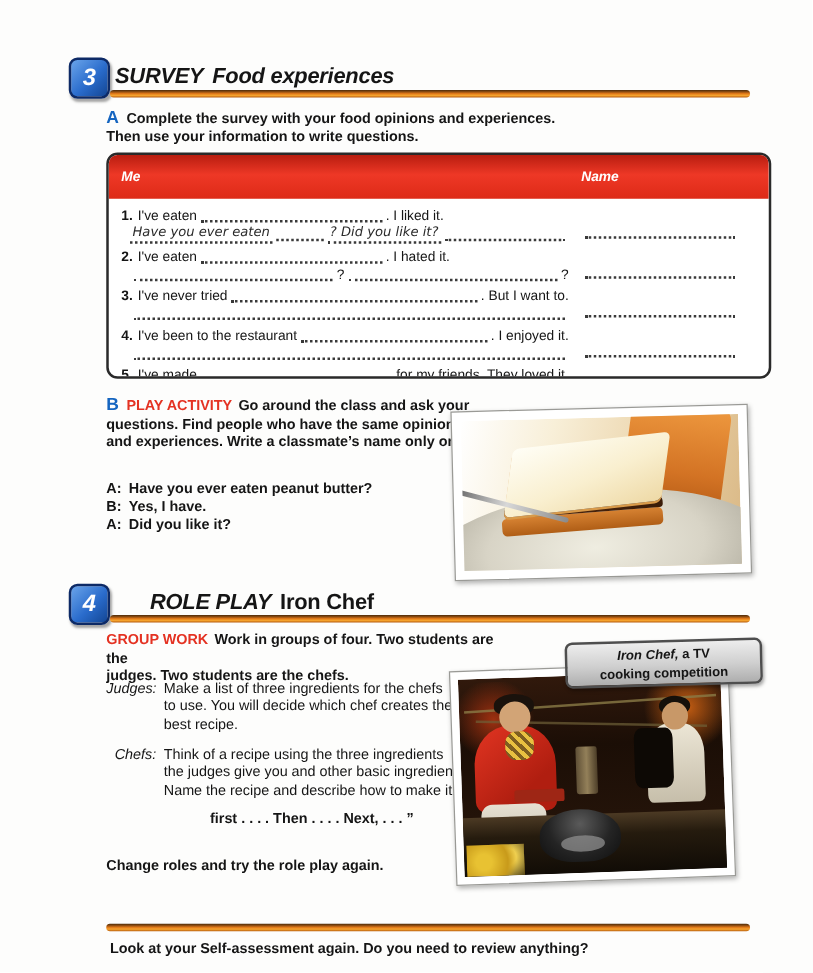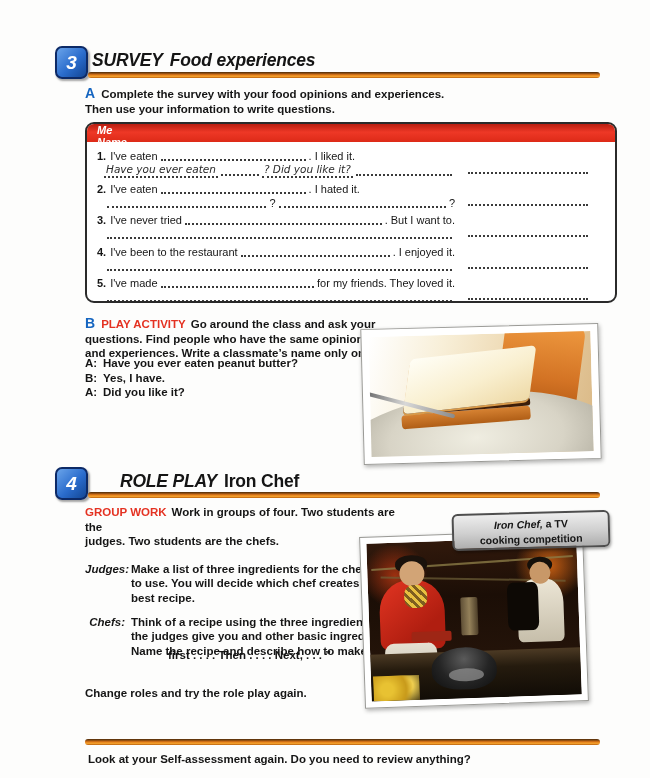--- a/index.html
+++ b/index.html
@@ -26,41 +26,41 @@
   .para { position:absolute; font-size:11.5px; font-weight:bold; line-height:14.5px; }
   .exletter { color:#1565c0; font-size:14px; font-weight:bold; margin-right:6px; }
   .redtag { color:#e43222; font-weight:bold; margin-right:5px; }
   
   .survey {
     position:absolute; left:85px; top:122px; width:532px; height:181px;
     border:2px solid #2a2a2a; border-radius:9px; background:#fff; overflow:hidden;
     box-sizing:border-box;
   }
   .survey-header {
-    height:18px; display:flex; align-items:flex-start;
+    height:35px; display:flex; align-items:center;
     background:linear-gradient(180deg,#b81d10 0%,#ee3826 45%,#dd2a17 100%);
-    color:#fff; font-weight:bold; font-style:italic; font-size:11px;flex-direction:column;
+    color:#fff; font-weight:bold; font-style:italic; font-size:11px;
   }
   .survey-header .hme  { width:368px; padding-left:10px; box-sizing:border-box; }
   .survey-header .hname{ flex:1; padding-left:10px; }
   .survey-body { padding-top:7px; }
   .srow { display:flex; margin-bottom:3.5px; }
   .smain { width:368px; padding-left:10px; box-sizing:border-box; font-size:11px; }
   .sline { display:flex; align-items:flex-end; line-height:13px; white-space:nowrap; }
   .sline.l2 { padding-left:7px; }
   .rnum { font-weight:bold; margin-right:4px; }
   .dots { border-bottom:2px dotted #3a3a3a; margin:0 3px 2px 3px; height:10px; }
   .hand { font-family:"DejaVu Sans", sans-serif; font-style:italic; font-size:10.5px; color:#2a2a2a;
           border-bottom:2px dotted #3a3a3a; padding:0 2px; }
   .sname { flex:1; display:flex; align-items:flex-end; padding:0 24px 2px 10px; }
   
   .dialog { position:absolute; font-size:11.5px; font-weight:bold; line-height:14.5px; }
   .sp { display:inline-block; width:18px; }
   
-  .roleblock { position:absolute; font-size:11.5px; font-weight:bold; line-height:14.3px; display:flex;margin-top:18px; }
+  .roleblock { position:absolute; font-size:11.5px; font-weight:normal; line-height:14.3px; display:flex; }
   .rlabel { width:40px; text-align:right; font-style:italic; flex:none; }
   .rtext  { margin-left:6px; }
   .quote  { position:absolute; font-size:11.5px; font-weight:bold; line-height:14.5px; }
   
   .photo {
     position:absolute; background:#fff; border:1px solid #9a9a96;
     box-shadow:1px 2px 4px rgba(0,0,0,0.3); box-sizing:border-box; padding:7px;
   }
   .pinner { position:relative; width:100%; height:100%; overflow:hidden; }
   
@@ -245,21 +245,21 @@
 
     </div>
   </div>
 
   <div class="para" style="left:85px; top:316px; width:312px;">
     <div><span class="exletter">B</span><span class="redtag">PLAY ACTIVITY</span><span>Go around the class and ask your</span></div>
     <div><span>questions. Find people who have the same opinions</span></div>
     <div><span>and experiences. Write a classmate’s name only once.</span></div>
   </div>
 
-  <div class="dialog" style="left:85px; top:356px;">
+  <div class="dialog" style="left:85px; top:384px;">
     <div><span class="sp">A:</span><span>Have you ever eaten peanut butter?</span></div>
     <div><span class="sp">B:</span><span>Yes, I have.</span></div>
     <div><span class="sp">A:</span><span>Did you like it?</span></div>
   </div>
 
   <div class="photo" style="left:362px; top:326px; width:238px; height:136px; transform:rotate(-1.5deg);">
     <div class="pinner">
       <div class="sw-bg"></div>
       <div class="sw-crust"></div>
       <div class="sw-plate"></div>

